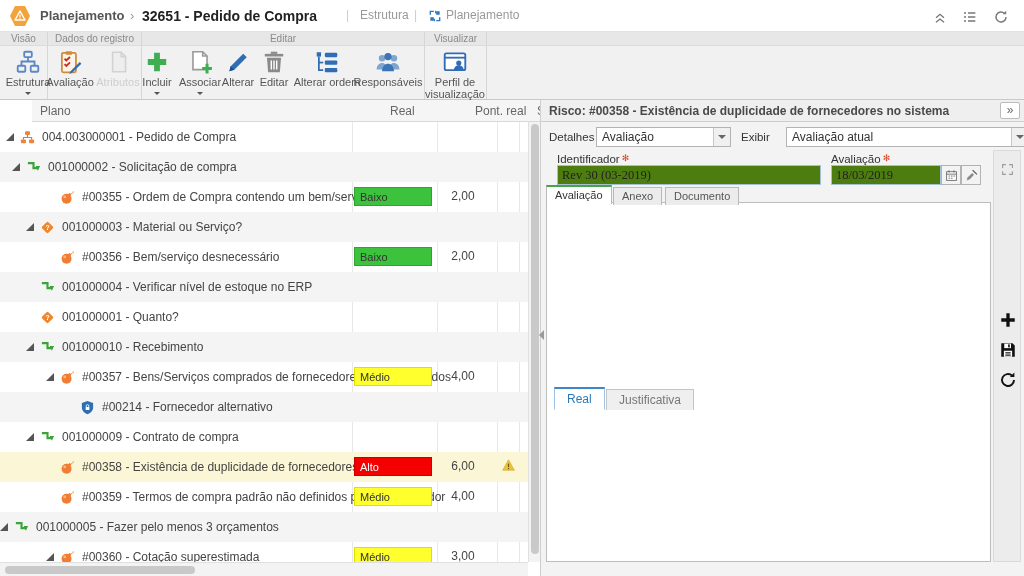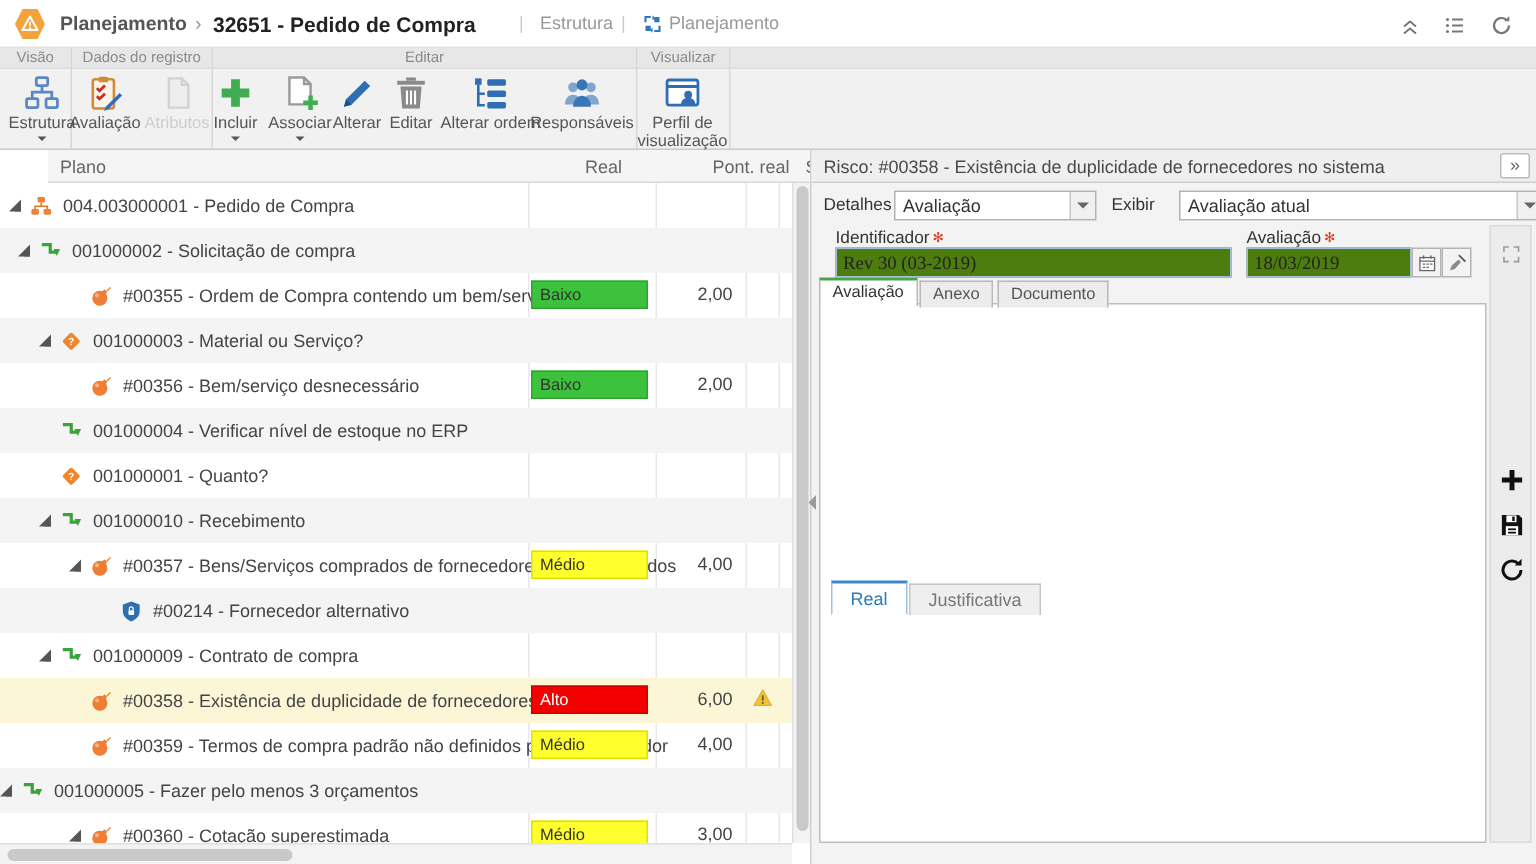--- a/index.html
+++ b/index.html
@@ -43,35 +43,35 @@
   .cp { display:flex; align-items:center; height:30px; overflow:hidden; white-space:nowrap; }
   .exp { width:0; height:0; border:4px solid transparent; border-right-color:#555; border-bottom-color:#555; margin-right:6px; flex:0 0 auto; }
   .exp.ghost { visibility:hidden; }
   .ti { width:15px; height:15px; margin-right:7px; flex:0 0 auto; }
   .tl { font-size:12px; color:#444; }
   .badge { position:absolute; left:354px; top:5px; width:78px; height:19px; line-height:19px; padding-left:5px;
     font-size:11px; color:#333; }
   .badge.low { background:#3cc23c; border:1px solid #2ea52e; }
   .badge.med { background:#ffff2e; border:1px solid #e0e000; }
   .badge.high { background:#f40000; border:1px solid #cc0000; color:#fff; }
-  .pont { position:absolute; left:437px; top:7px; width:52px; text-align:left; font-size:12px; color:#444;margin-left:28px; }
+  .pont { position:absolute; left:437px; top:7px; width:52px; text-align:center; font-size:12px; color:#444; }
   .scell { position:absolute; left:497px; top:6px; width:22px; text-align:center; }
   .scell svg { width:15px; height:14px; }
   
   #lp-vscroll { position:absolute; left:528px; top:22px; width:12px; height:440px; background:#f3f3f3; border-left:1px solid #e0e0e0; z-index:4; }
   #lp-vthumb { position:absolute; left:2px; top:2px; width:8px; height:430px; background:#c9c9c9; border-radius:4px; }
   #lp-hscroll { position:absolute; left:0; top:462px; width:528px; height:14px; background:#f3f3f3; border-top:1px solid #e0e0e0; z-index:4; }
   #lp-hthumb { position:absolute; left:5px; top:3px; width:190px; height:8px; background:#c9c9c9; border-radius:4px; }
   #split-handle { position:absolute; left:534px; top:330px; width:0; height:0; z-index:5;
     border:5px solid transparent; border-right-color:#9a9a9a; }
 
   
   #rp { position:absolute; left:540px; top:100px; width:484px; height:476px; background:#f3f3f3; border-left:1px solid #cfcfcf; }
   #rp-title { position:absolute; left:0; top:0; width:484px; height:22px; background:#efefef; border-bottom:1px solid #cdcdcd; }
-  #rp-title .t { position:absolute; left:8px; top:4px; font-weight:normal; font-size:12px; color:#4a4a4a; white-space:nowrap; }
+  #rp-title .t { position:absolute; left:8px; top:4px; font-weight:bold; font-size:12px; color:#4a4a4a; white-space:nowrap; }
   #rp-collapse { position:absolute; right:5px; top:2px; width:20px; height:17px; background:#fff; border:1px solid #bbb;
     border-radius:2px; text-align:center; line-height:15px; color:#666; font-size:12px; cursor:pointer; }
 
   .flabel { position:absolute; font-size:11.5px; color:#333; white-space:nowrap; }
   .req::after { content:"\273B"; color:#d8401f; font-size:9px; margin-left:2px; vertical-align:top; }
 
   .sel { position:absolute; height:20px; background:#fff; border:1px solid #b3b3b3; cursor:pointer; }
   .sel .sv { position:absolute; left:5px; top:2px; font-size:12px; color:#333; white-space:nowrap; }
   .sel .sa { position:absolute; right:0; top:0; width:17px; height:18px; background:#f0f0f0; border-left:1px solid #c7c7c7; }
   .sel .sa::after { content:""; position:absolute; left:4px; top:7px; border:4px solid transparent; border-top-color:#666; }

